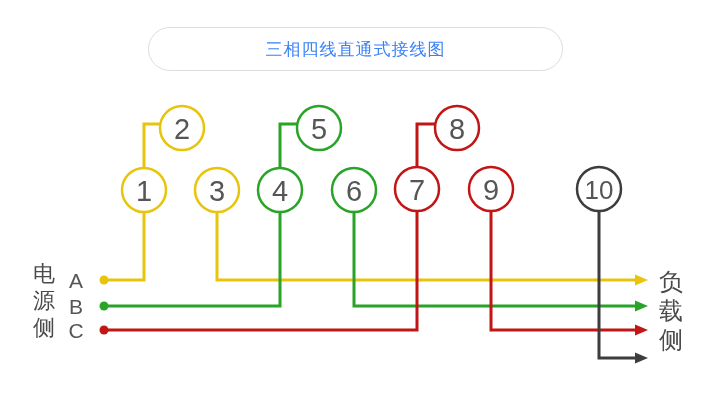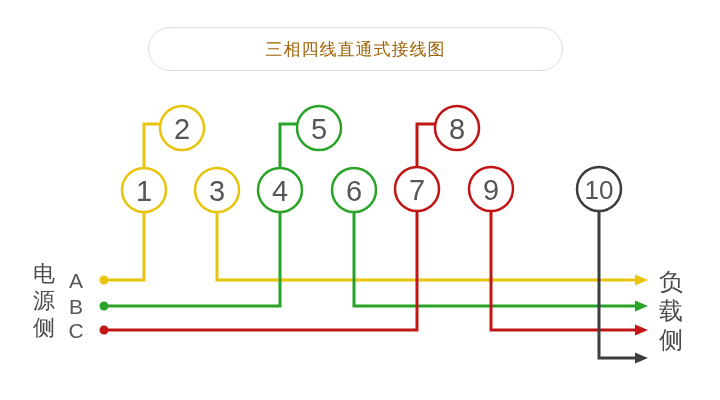--- a/index.html
+++ b/index.html
@@ -1,21 +1,21 @@
 <!DOCTYPE html>
 <html><head>
 <meta charset="utf-8">
 <style>
   html,body{margin:0;padding:0;background:#fff;}
   #stage{position:relative;width:720px;height:400px;background:#fff;overflow:hidden;
          font-family:"Liberation Sans","DejaVu Sans",sans-serif;}
   #title-pill{position:absolute;left:148px;top:27px;width:413px;height:42px;
               border:1px solid #dedede;border-radius:22px;background:#fff;
               display:flex;align-items:center;justify-content:center;
-              font-size:17px;letter-spacing:1px;color:#a16207;}
+              font-size:17px;letter-spacing:1px;color:#3b82f6;}
   #diagram{position:absolute;left:0;top:0;}
   text{font-family:"Liberation Sans","DejaVu Sans",sans-serif;}
 </style>
 </head>
 <body>
 
 <div id="stage">
   <div id="title-pill">
     <span>三相四线直通式接线图</span>
   </div>

